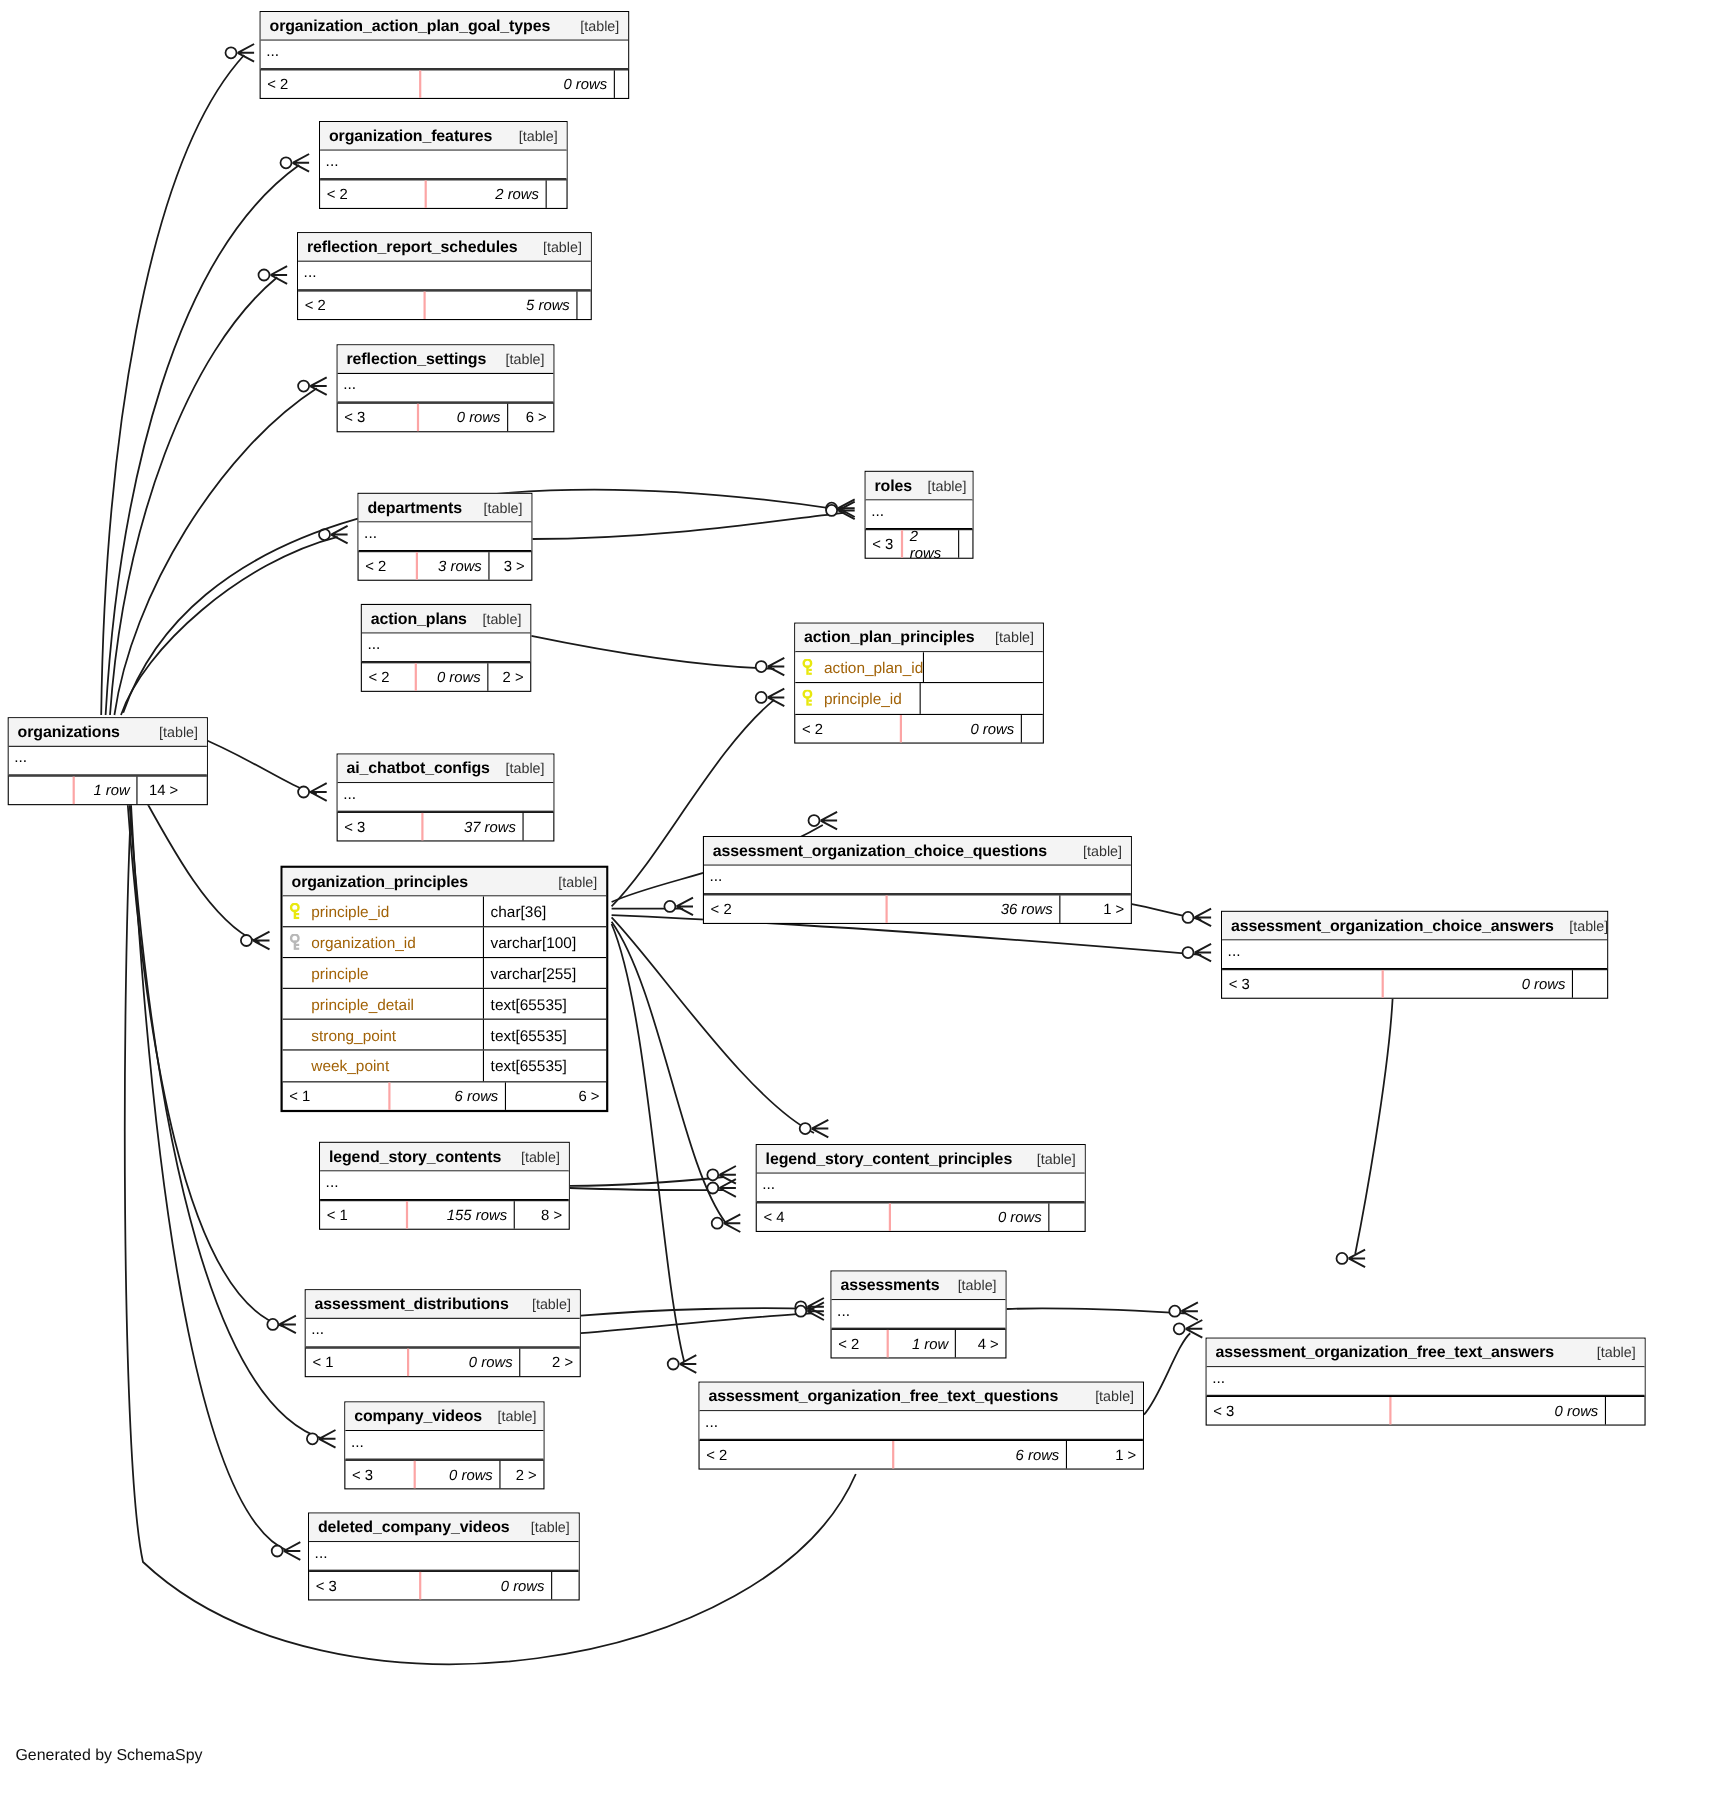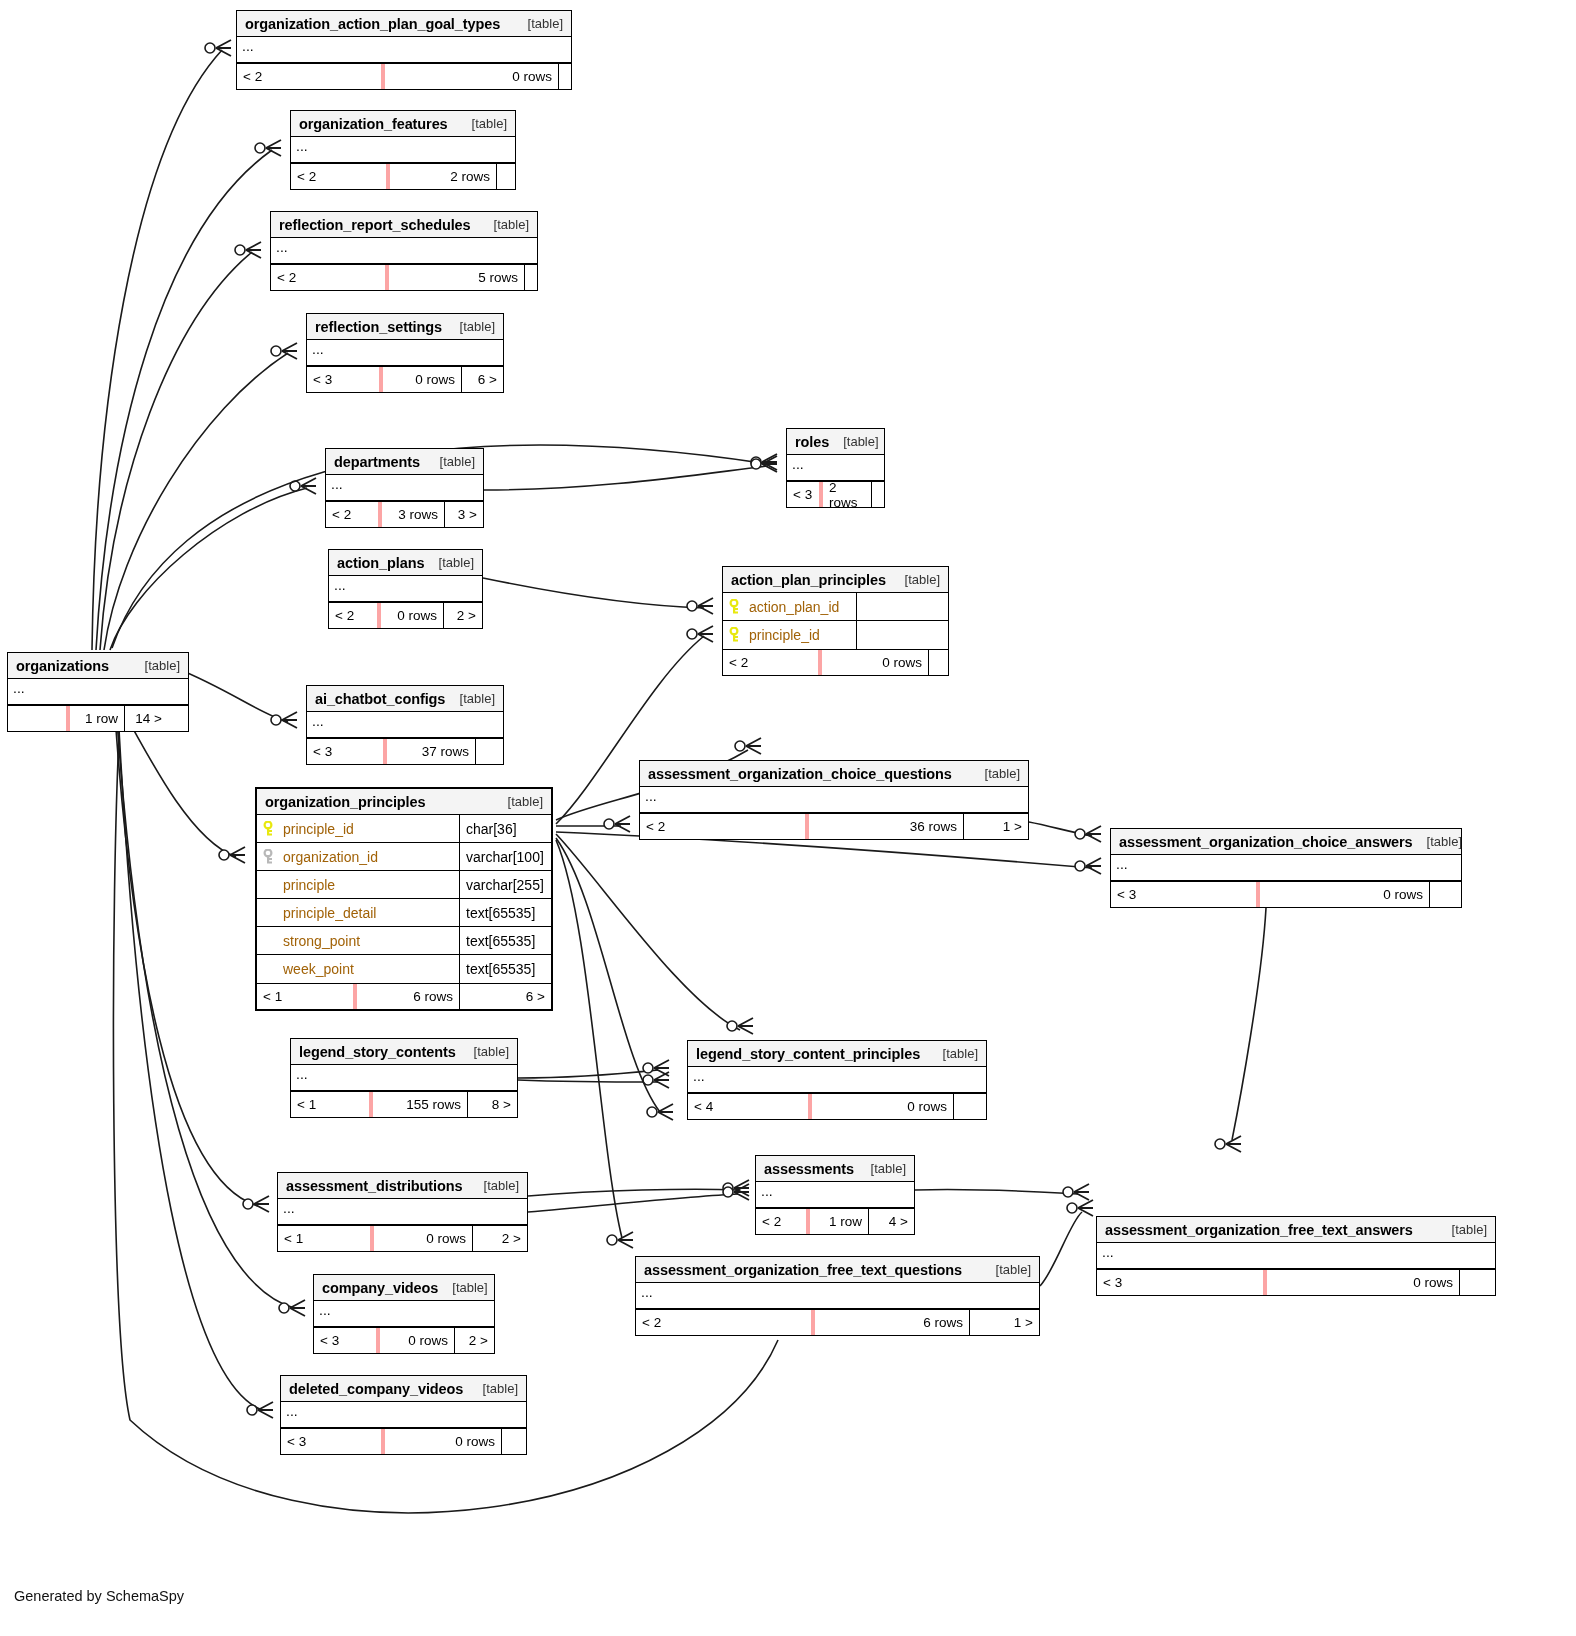--- a/index.html
+++ b/index.html
@@ -11,28 +11,28 @@
   .table-node{position:absolute;border:1px solid #000;background:#ffffff;box-sizing:border-box;}
   .table-node.thick{border:2px solid #000;}
   .t-head{display:flex;align-items:center;justify-content:space-between;
           background:#f4f4f4;border-bottom:1px solid #000;padding:3px 8px;box-sizing:border-box;height:26px;}
   .t-name{font-weight:bold;font-size:14.5px;color:#000;white-space:nowrap;letter-spacing:-0.1px;}
   .t-kind{font-size:13px;color:#333;margin-left:14px;white-space:nowrap;}
   .t-body{background:#fff;}
   .t-row{display:flex;align-items:center;height:28px;border-bottom:1px solid #000;box-sizing:border-box;}
   .t-row:last-child{border-bottom:none;}
   .t-col-name{flex:1;display:flex;align-items:center;font-size:14px;color:#a16207;padding-left:6px;box-sizing:border-box;white-space:nowrap;}
-  .t-col-type{width:92px;border-left:1px solid #000;font-size:14px;color:#000;padding-left:6px;box-sizing:border-box;
+  .t-col-type{width:112px;border-left:1px solid #000;font-size:14px;color:#000;padding-left:6px;box-sizing:border-box;
               height:100%;display:flex;align-items:center;white-space:nowrap;}
   .ellipsis-row{display:flex;align-items:flex-start;height:26px;border-bottom:1px solid #000;box-sizing:border-box;
                 font-size:14px;color:#000;padding-left:5px;line-height:18px;}
   .t-foot{display:flex;height:26px;box-sizing:border-box;border-top:1px solid #000;}
   .f-cell{font-size:13.5px;color:#000;display:flex;align-items:center;box-sizing:border-box;padding:0 6px;height:100%;}
   .f-left{justify-content:flex-start;}
-  .f-mid{justify-content:flex-end;border-left:4px solid #fca5a5;}
+  .f-mid{justify-content:flex-end;border-left:2px solid #fca5a5;font-style:italic;}
   .f-right{justify-content:flex-end;border-left:1px solid #000;}
 
   .keyicon{width:14px;height:16px;margin-right:6px;flex:0 0 14px;display:inline-block;}
 
   .credit{position:absolute;left:14px;top:1588px;font-size:14.5px;color:#111;}
 </style>
 </head>
 <body>
 
 <div id="canvas">

